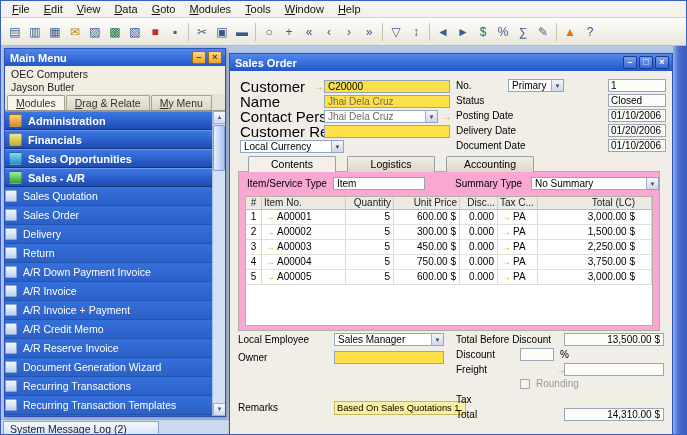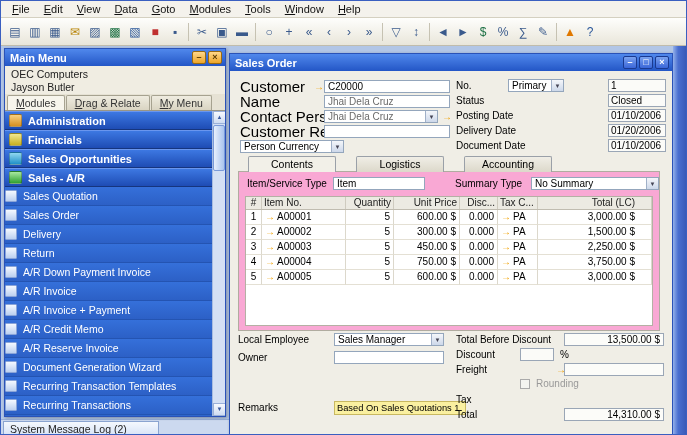--- a/index.html
+++ b/index.html
@@ -45,32 +45,32 @@
   .sb-btn{position:absolute;left:0;width:13px;height:13px;background:linear-gradient(#f8fafe,#cfdcf2);border:1px solid #9ab0d8;font-size:6px;color:#3a5aa0;text-align:center;line-height:11px}
   .sb-up{top:0}.sb-down{bottom:0}
   .sb-thumb{position:absolute;left:0;top:14px;width:12px;height:46px;background:linear-gradient(to right,#e8f0fc,#aac4ee);border:1px solid #7a9ad8;border-radius:2px}
   
   .so{position:absolute;left:228px;top:7px;width:444px;height:383px;border:1px solid #2a52b8;background:#f0eee6;box-shadow:1px 1px 3px rgba(0,0,0,.3);z-index:3}
   .so-body{position:absolute;top:17px;left:0;right:0;bottom:0;background:#f0eee6;font-size:10.5px}
   .hl{position:absolute;left:10px;top:8px;width:216px}
   .frow{display:flex;align-items:center;height:15px}
   .flabel{width:74px;font-size:15px;color:#000;white-space:nowrap}
   .aslot{width:10px;font-size:10px;font-weight:bold;color:#f0a000;line-height:13px}
-  .tfield{height:13px;border:1px solid #94a6bc;background:#ffffff;font-size:10px;padding:0 3px;line-height:11px;width:126px}
+  .tfield{height:13px;border:1px solid #94a6bc;background:#fde047;font-size:10px;padding:0 3px;line-height:11px;width:126px}
   .dim{color:#6a6a6a}
   .combo{display:flex;height:13px;border:1px solid #94a6bc;background:#fff}
   .cval{flex:1;font-size:10px;padding:0 3px;line-height:11px;white-space:nowrap;overflow:hidden}
   .carr{width:12px;background:linear-gradient(#f4f6fa,#cdd8ea);border-left:1px solid #a0b0c8;font-size:6px;color:#445;text-align:center;line-height:12px;flex:none}
   .hr{position:absolute;left:226px;top:8px;width:210px}
   .hrow{position:relative;height:15px}
   .hlab{position:absolute;left:0;top:1px;font-size:10px}
   .hbox{position:absolute;right:0;top:0;width:58px;height:13px;border:1px solid #9aa6b6;background:#fbfbf8;font-size:10px;line-height:11px;padding:0 2px}
   .prim{position:absolute;left:52px;top:0;width:56px}
   .so-tabs{position:absolute;left:18px;top:85px;display:flex;z-index:2}
-  .so-tab{width:88px;text-align:center;font-size:10.5px;height:16px;line-height:15px;border:1px solid #9aa0a8;border-bottom:none;border-radius:2px 2px 0 0;background:linear-gradient(#f0eee6,#dcd8ca);margin-right:20px}
+  .so-tab{width:88px;text-align:center;font-size:10.5px;height:16px;line-height:15px;border:1px solid #9aa0a8;border-bottom:none;border-radius:2px 2px 0 0;background:linear-gradient(#f0eee6,#dcd8ca);margin-right:11px}
   .so-tab.active{background:#f2f0e8}
   .tabpanel{position:absolute;left:8px;right:12px;top:100px;height:160px;border:1px solid #b0aca0;background:#f9a8d4;z-index:1}
   .ist-row{position:absolute;left:0;top:4px;right:0;height:15px}
   .ist-row .lab1{position:absolute;left:8px;top:2px;font-size:10px}
   .ist-row .cb1{position:absolute;left:94px;top:1px;width:92px}
   .ist-row .lab2{position:absolute;left:216px;top:2px;font-size:10px}
   .ist-row .cb2{position:absolute;left:292px;top:1px;width:128px}
   .grid{position:absolute;left:6px;right:6px;top:24px;bottom:4px;background:#fff;border:1px solid #b4b0a4;overflow:hidden}
   .ghead{display:flex;height:13px;background:#eceae2;border-bottom:1px solid #c0bcb0;font-size:10px;color:#222}
   .ghead>div{border-right:1px solid #cfcbbf;padding:0 2px;line-height:12px;white-space:nowrap;overflow:hidden}
@@ -212,25 +212,25 @@
           <div class="itm">
               <span class="ficon"></span>
               <span>A/R Reserve Invoice</span>
             </div>
           <div class="itm">
               <span class="ficon"></span>
               <span>Document Generation Wizard</span>
             </div>
           <div class="itm">
               <span class="ficon"></span>
+              <span>Recurring Transactions</span>
+            </div>
+          <div class="itm">
+              <span class="ficon"></span>
               <span>Recurring Transaction Templates</span>
-            </div>
-          <div class="itm">
-              <span class="ficon"></span>
-              <span>Recurring Transactions</span>
             </div>
         </div>
         <div class="mm-scroll">
           <div class="sb-btn sb-up">▲</div>
           <div class="sb-thumb"></div>
           <div class="sb-btn sb-down">▼</div>
         </div>
       </div>
     </div>
 
@@ -263,21 +263,21 @@
             </span>
             <span class="aslot" style="margin-left:4px">→</span>
           </div>
           <div class="frow">
             <span class="flabel">Customer Ref. No.</span>
             <span class="aslot"></span>
             <span class="tfield"></span>
           </div>
           <div class="frow">
             <span class="combo" style="width:104px">
-              <span class="cval">Person Currency</span>
+              <span class="cval">Local Currency</span>
               <span class="carr">▼</span>
             </span>
           </div>
         </div>
 
         <div class="hr">
           <div class="hrow">
             <span class="hlab">No.</span>
             <span class="combo prim">
               <span class="cval">Primary</span>

